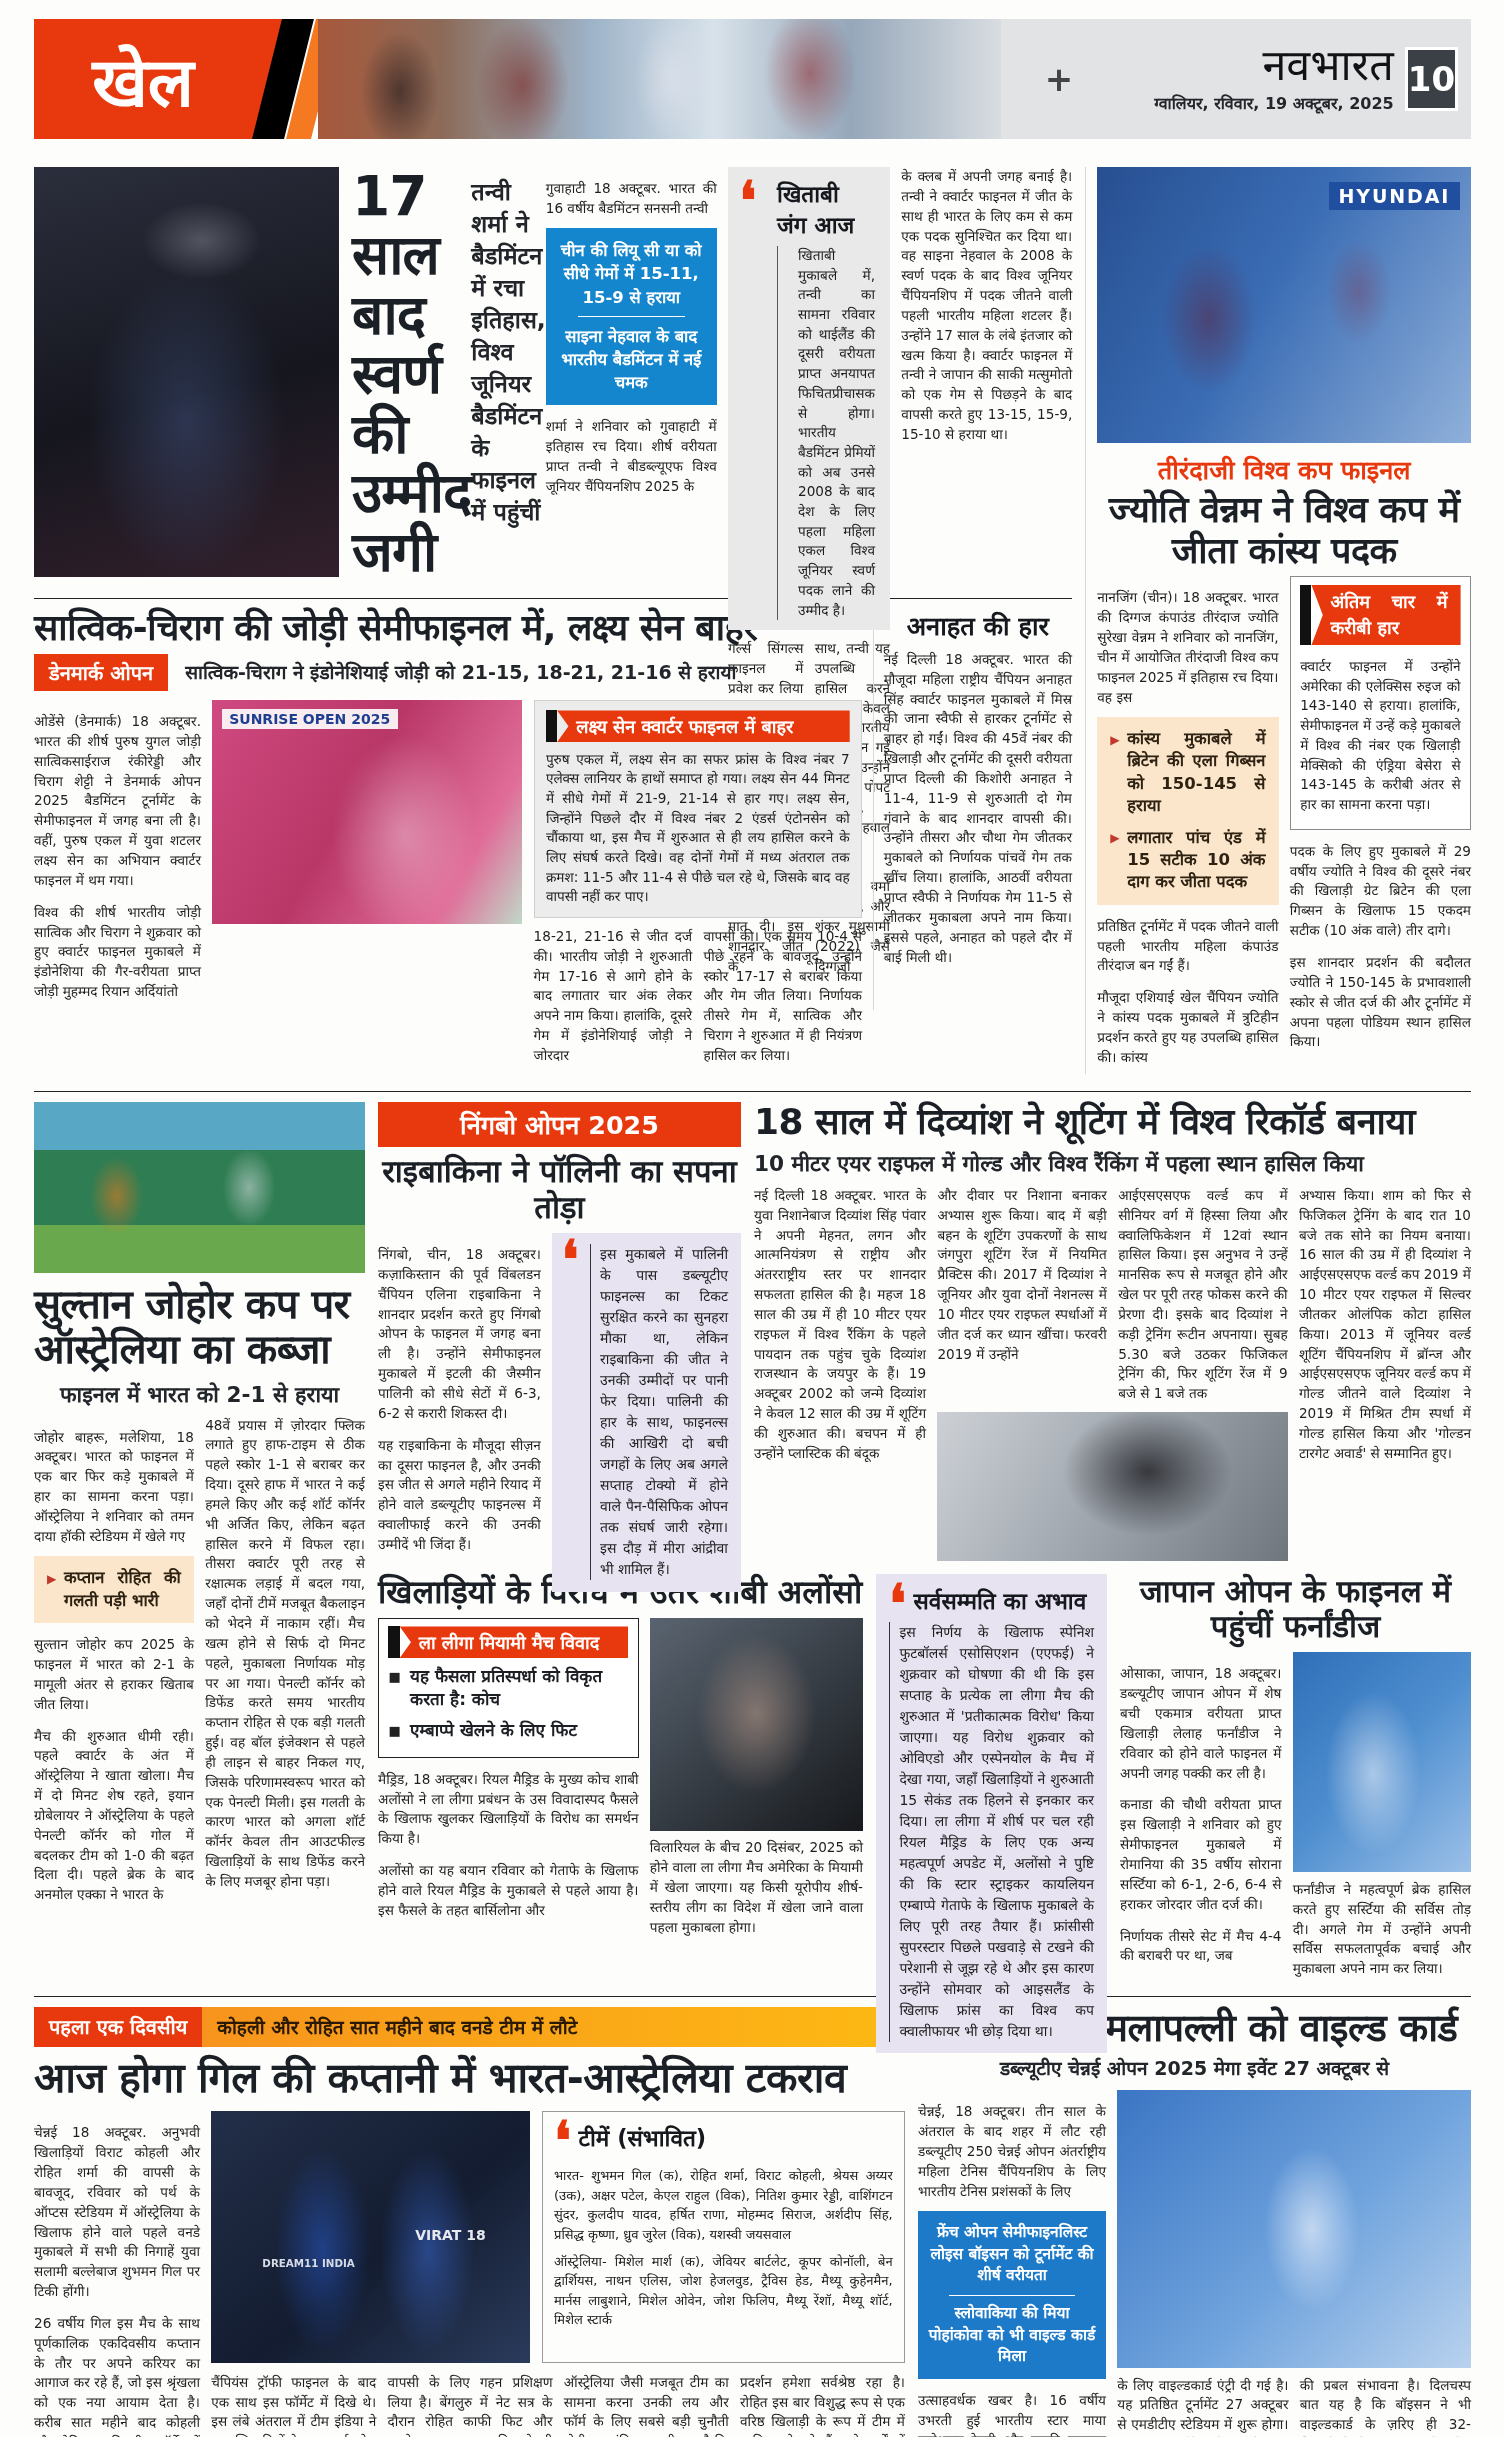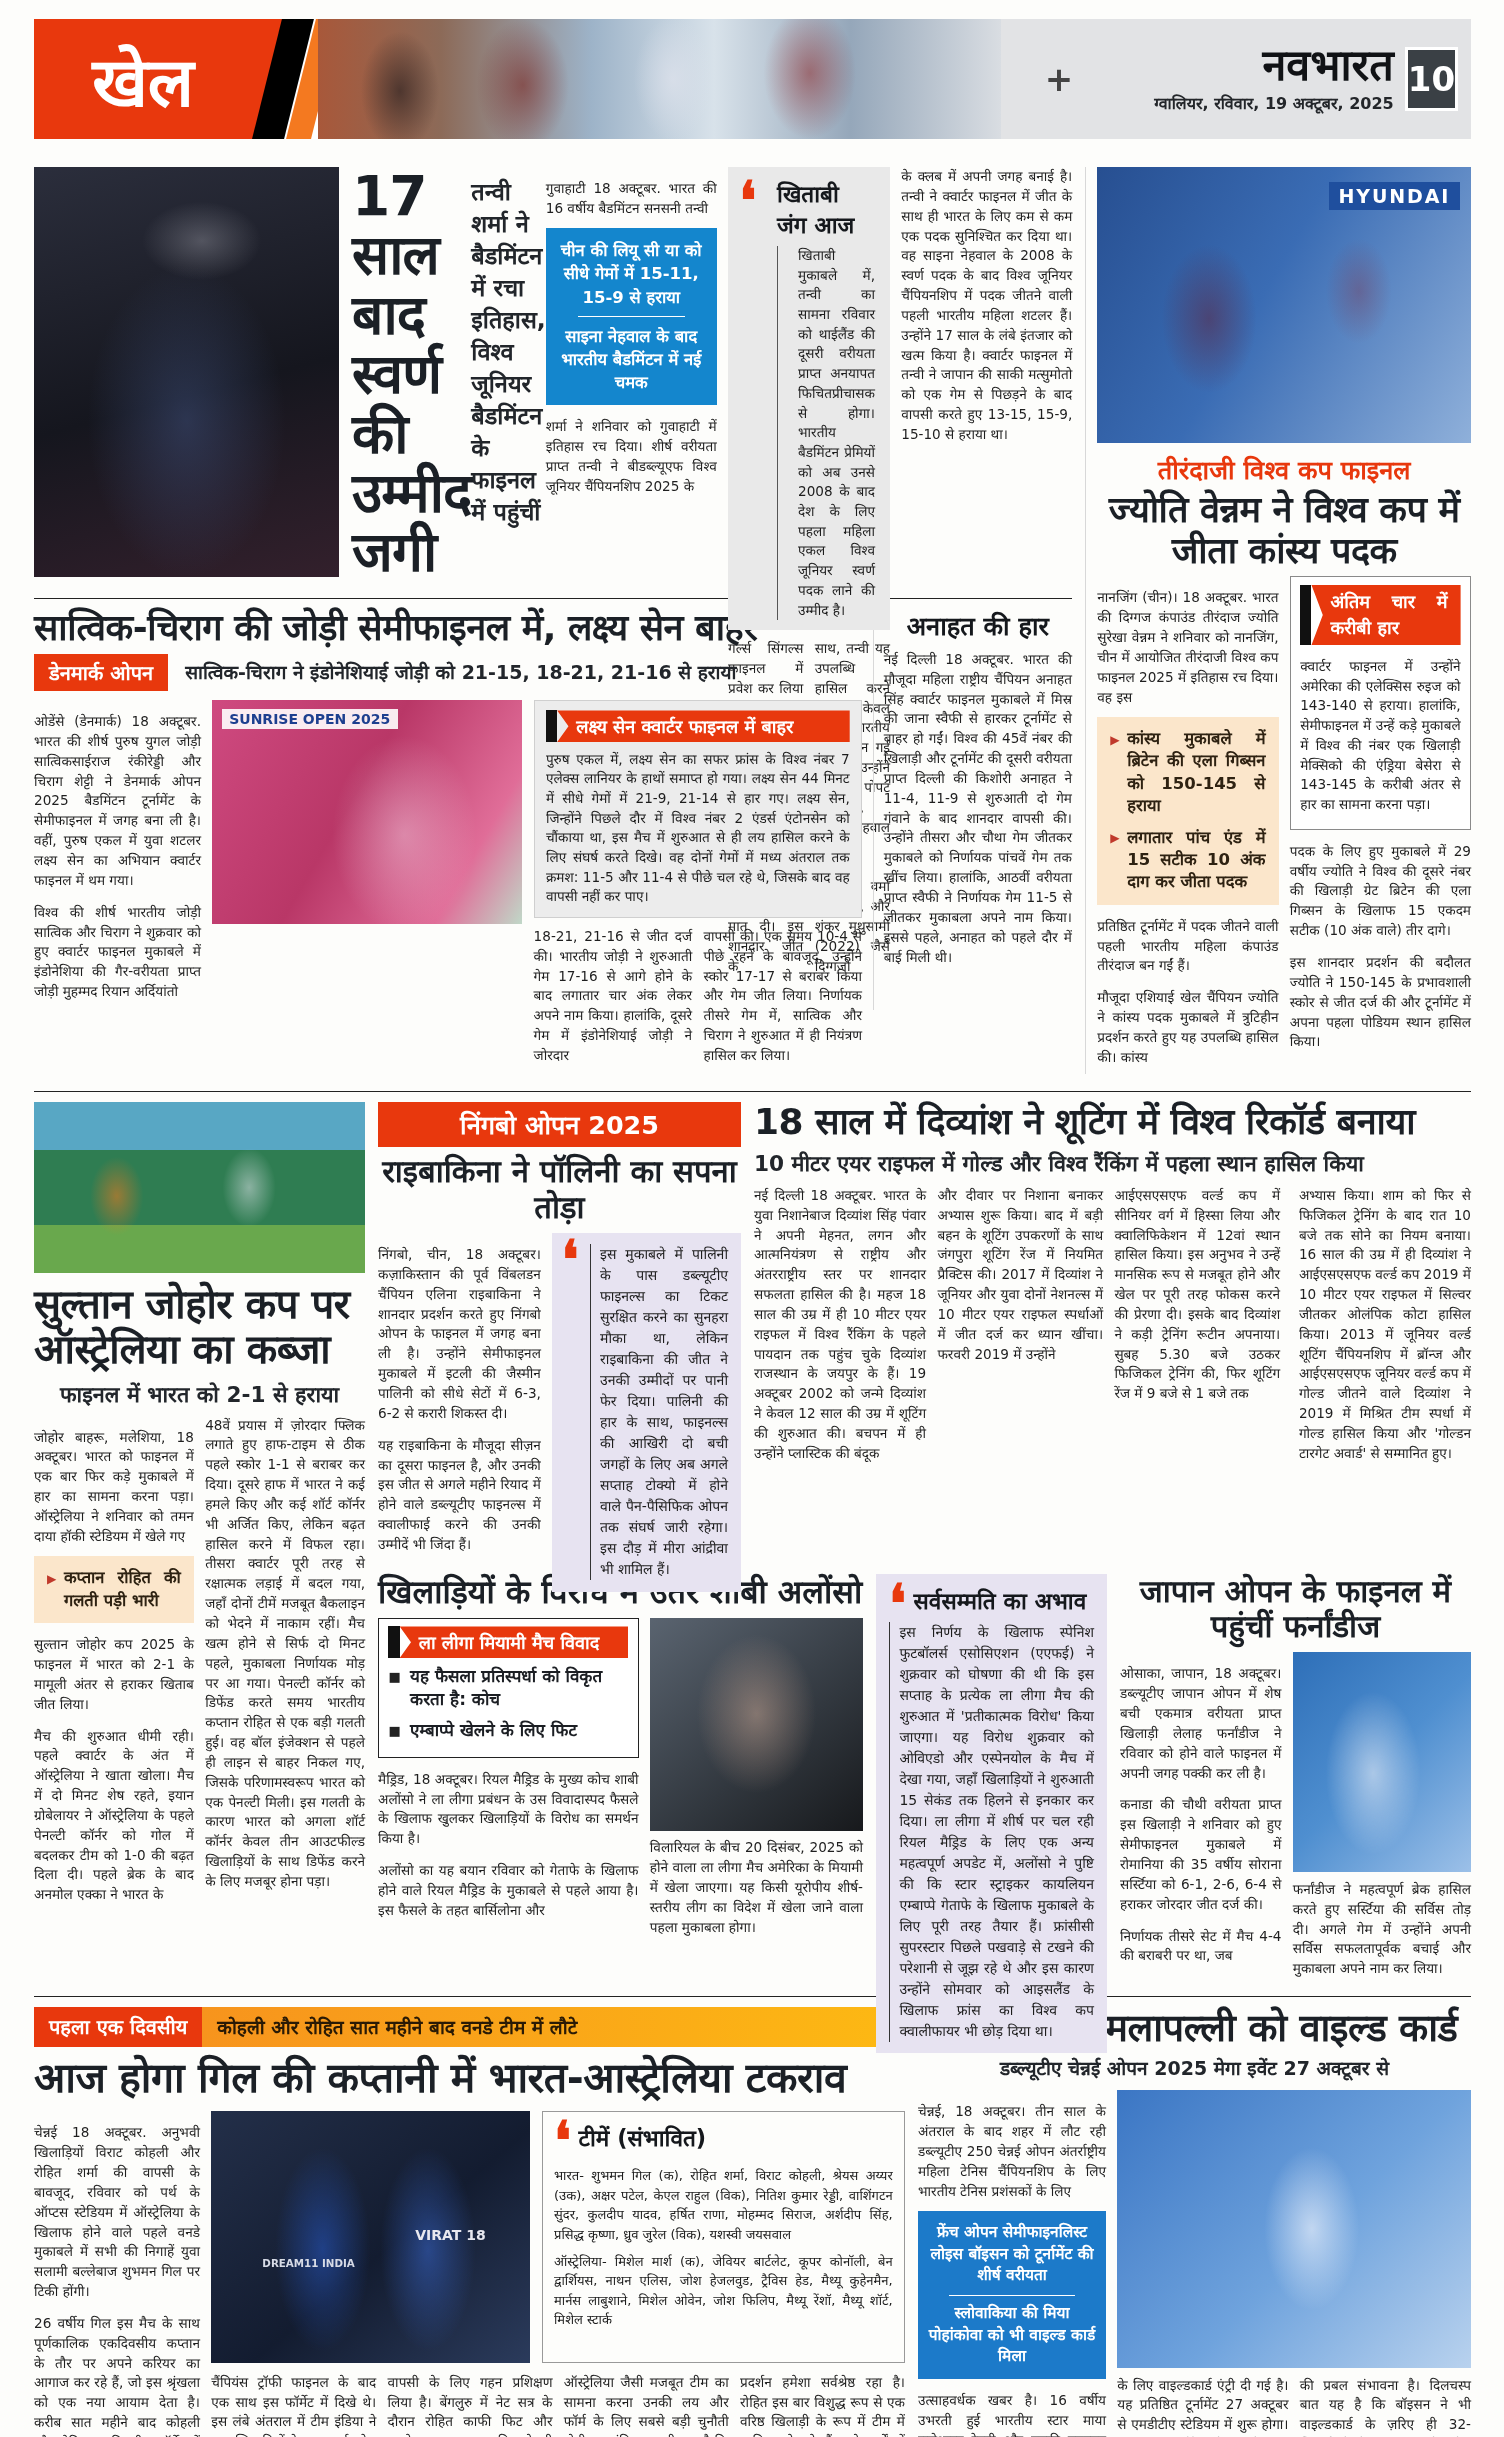--- a/index.html
+++ b/index.html
@@ -18,21 +18,21 @@
   .khel-deco .d3 { position:absolute; left:49px; top:0; width:24.5px; height:100%; background:#f47920; transform:skewX(-14deg); }
   .collage { flex:1; background:
       radial-gradient(56px 85px at 12% 60%, rgba(40,30,30,.65), transparent 70%),
       radial-gradient(66px 94px at 30% 55%, rgba(120,30,25,.55), transparent 70%),
       radial-gradient(56px 89px at 52% 50%, rgba(220,225,235,.8), transparent 70%),
       radial-gradient(66px 94px at 72% 45%, rgba(140,30,30,.5), transparent 70%),
       linear-gradient(90deg,#a8583a,#8c6a58 18%,#9db3c8 40%,#d8e2ea 58%,#95a7ba 78%,#d9dde2 100%); }
   .mast-right { width:470px; background:#e2e3e5; display:flex; align-items:center; justify-content:flex-end; padding-right:13px; }
   .reg-plus { font-size:34px; color:#444; margin-right:81px; font-weight:bold; }
   .brand-wrap { text-align:right; }
-  .brand { font-size:43px; font-weight:bold; color:#101215; line-height:1; }
+  .brand { font-size:43px; font-weight:normal; color:#101215; line-height:1; }
   .edition { font-size:16px; font-weight:bold; color:#23262a; margin-top:5.6px; }
   .pageno { width:53px; height:64px; background:#3a4045; color:#fff; font-size:34px; font-weight:bold;
             display:flex; align-items:center; justify-content:center; margin-left:11.3px; border:3.8px solid #fff; }
 
   
   .row { display:flex; gap:13px; }
   .bcol { font-size:13.6px; line-height:1.46; text-align:justify; color:#1f1f1f; }
   .bcol p { margin-bottom:6.6px;margin-top:12px; }
   .h-xl { font-size:55px; font-weight:bold; color:#1b2026; line-height:1.08; letter-spacing:-0.9px; }
   .h-lg { font-size:36px; font-weight:bold; color:#1b2026; line-height:1.12; letter-spacing:-0.5px; }
@@ -133,21 +133,21 @@
       linear-gradient(180deg,#58a7c4 0 28%, #2f7d52 28% 72%, #69a84d 72%); margin-bottom:9.4px; }
   .sultan .h-lg { font-size:40px; }
   .b3right { flex:1; display:flex; flex-direction:column; gap:15px; }
   .b3top { display:flex; gap:13px; height:457px; }
   .ningbo { width:363px; flex:none; }
   .ningbo .h-md { text-align:center; margin:7.5px 0; font-size:31px; }
   .divyansh { flex:1; }
   .divyansh .subhead { font-size:21.6px; margin:5.6px 0 9.4px; }
   .d-cols { display:flex; gap:11.3px; }
   .d-cols > .bcol { width:24%; flex:none; }
-  .d-mid { flex:1; display:flex; flex-direction:row; gap:7.5px; }
+  .d-mid { flex:1; display:flex; flex-direction:column; gap:7.5px; }
   .shooter-photo { height:149px; background:
       radial-gradient(113px 85px at 60% 40%, rgba(30,30,35,.8), transparent 75%),
       linear-gradient(120deg,#cdd1d6,#9aa1a9 55%,#70767e); }
 
   .b3bot { display:flex; gap:13px; flex:1; }
   .alonso { width:485px; flex:none; }
   .alonso .h-md { font-size:32px; margin-bottom:7.5px; }
   .a-cols { display:flex; gap:11.3px; }
   .a-left { width:55%; }
   .a-right { width:45%; }

